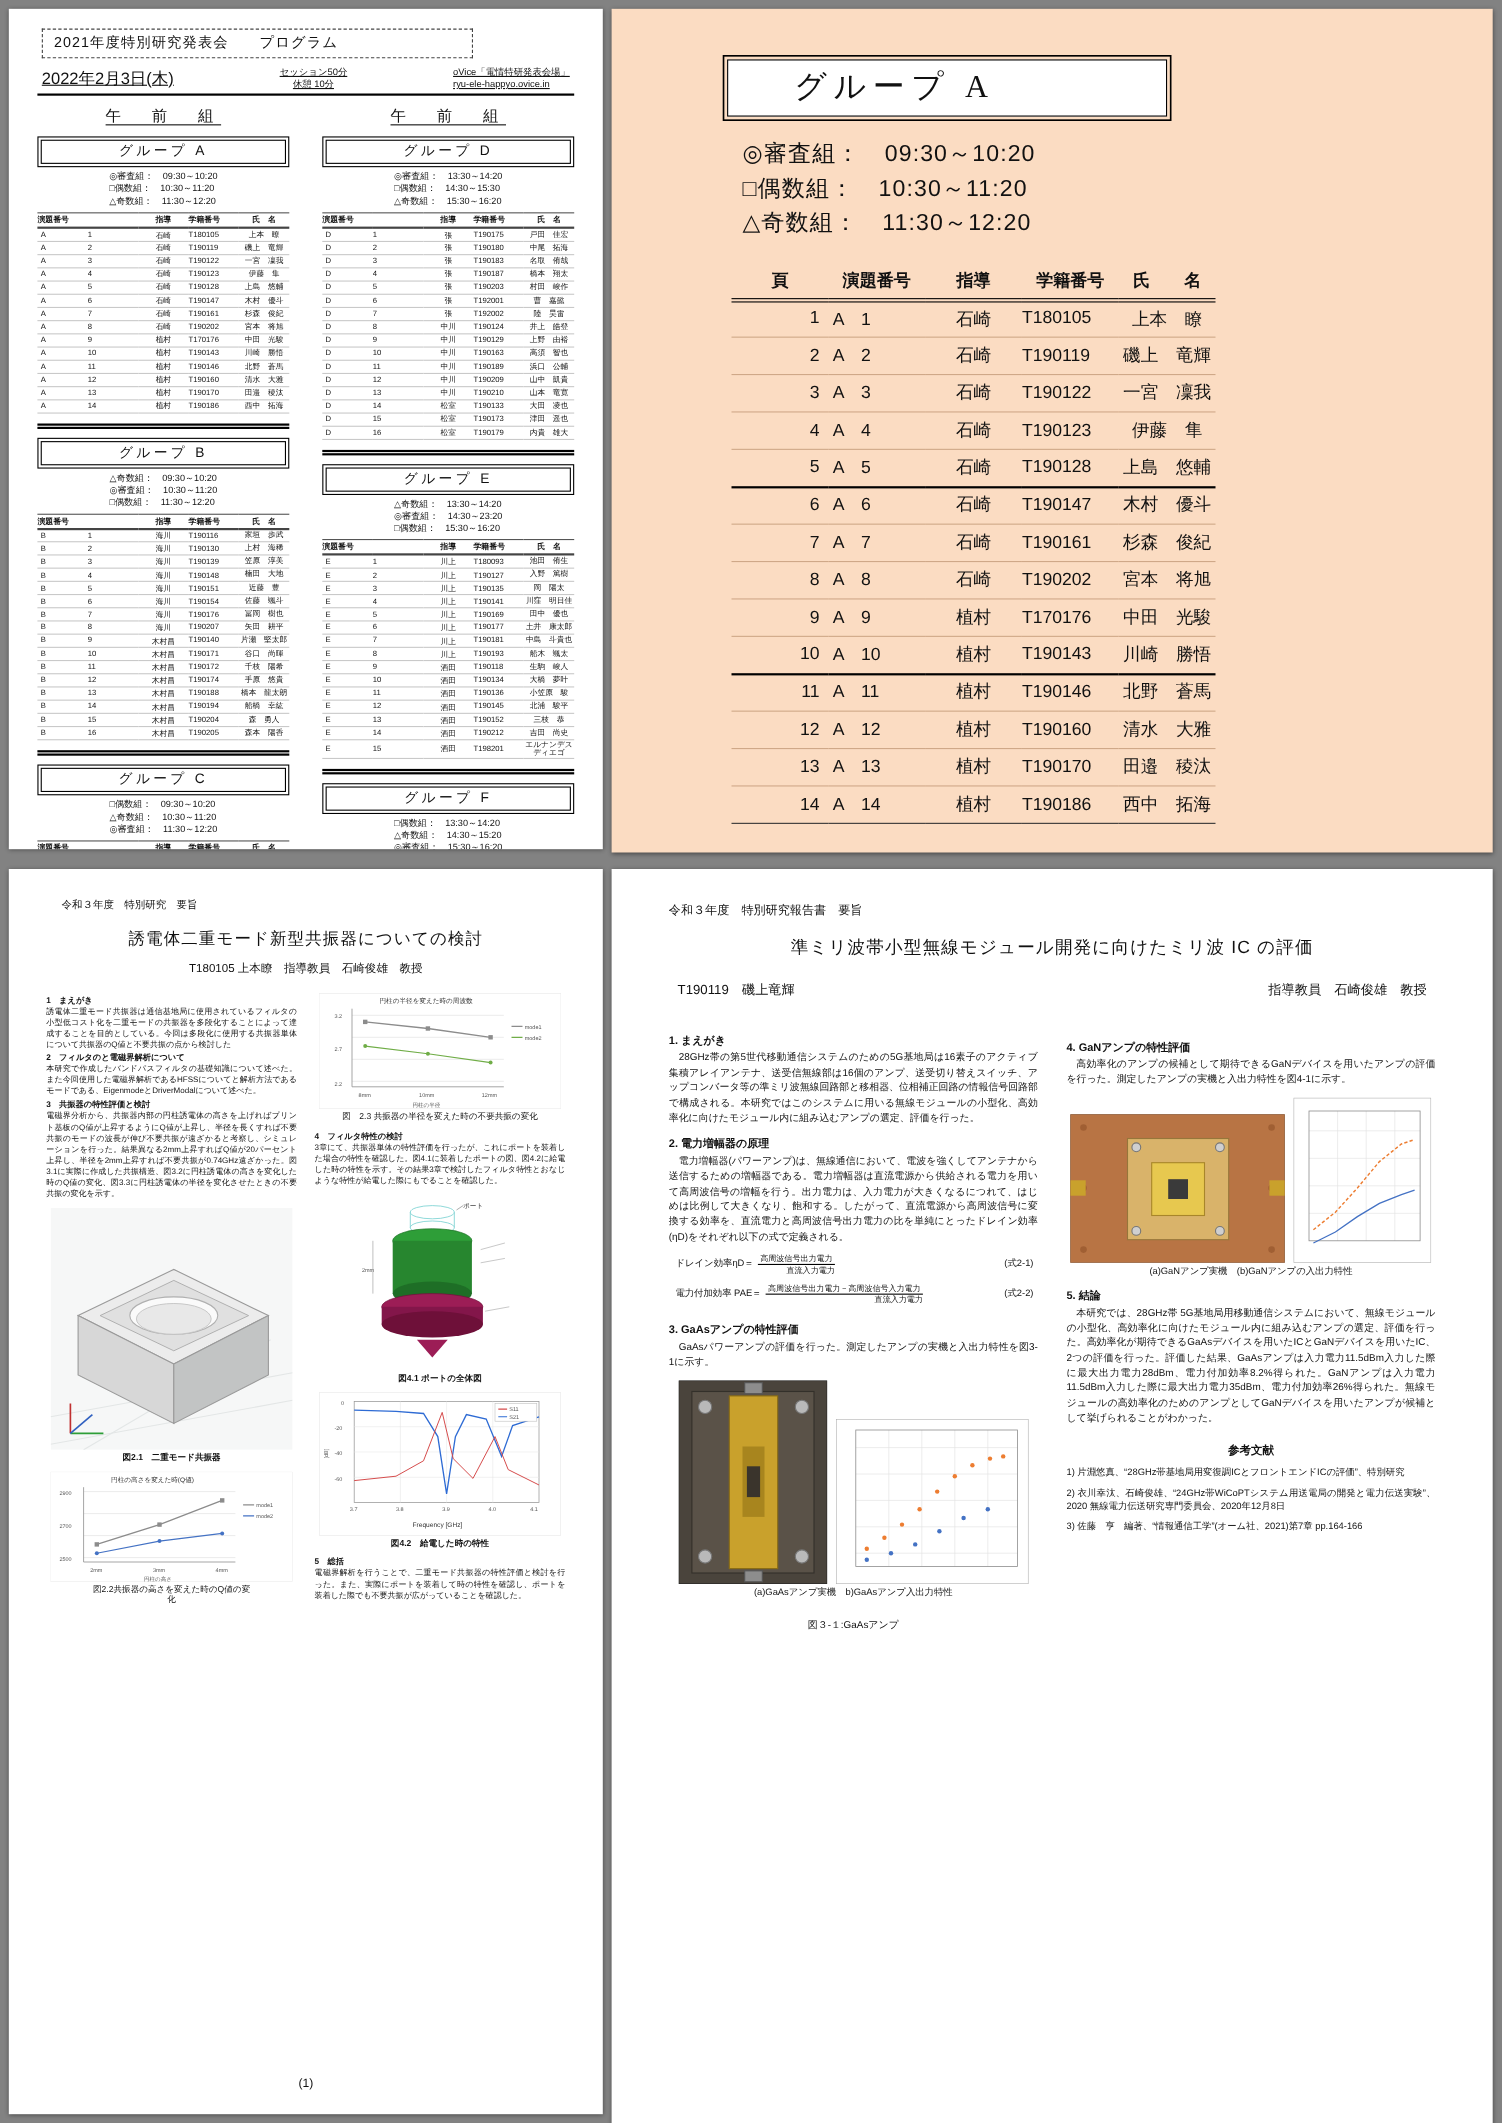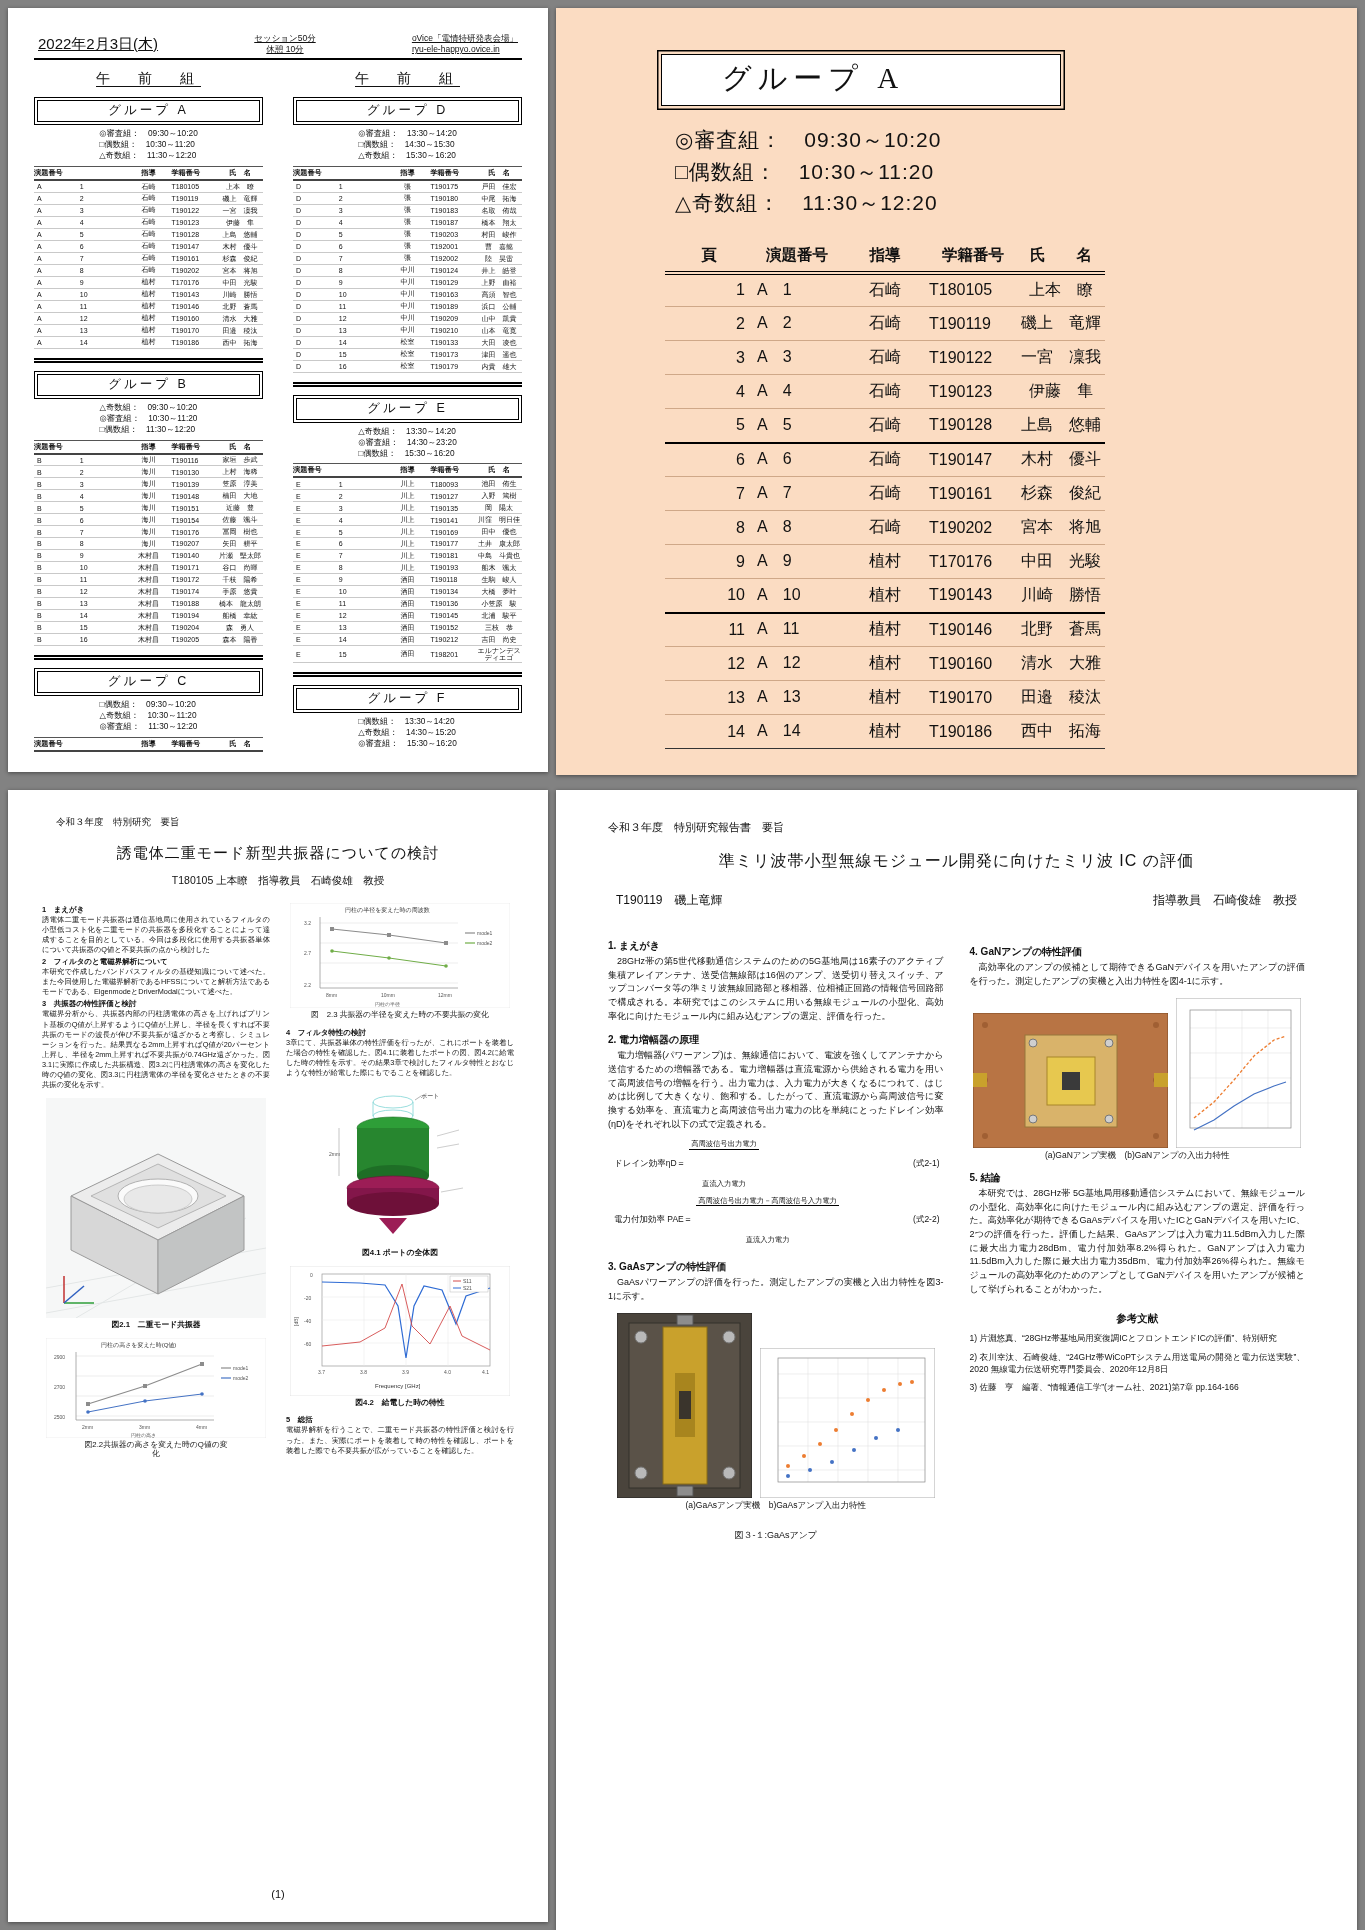--- a/index.html
+++ b/index.html
@@ -67,32 +67,33 @@
   .pagenum{position:absolute;bottom:22px;left:0;width:100%;text-align:center;font-size:11px;}
 
   
   .abs2-header{font-size:11px;}
   .abs2-title{font-size:16px;text-align:center;margin-top:16px;letter-spacing:1px;}
   .abs2-author{display:flex;justify-content:space-between;font-size:12px;margin:20px 8px 0;}
   .abs2 .abs-cols{gap:26px;margin-top:20px;}
   .abs2 .sec-h{font-size:10px;margin-top:10px;}
   .abs2 .sec-b{font-size:9px;line-height:1.52;text-align:justify;text-indent:1em;margin-top:2px;}
   .equation{font-size:8.5px;margin:8px 0 0 6px;display:flex;align-items:center;gap:4px;}
-  .frac{display:inline-flex;flex-direction:column;text-align:center;font-size:7.3px;line-height:1.25;gap:29px;}
+  .frac{display:inline-flex;flex-direction:column;text-align:right;font-size:7.3px;line-height:1.25;}
   .frac .num{border-bottom:1px solid #000;padding:0 2px;}
   .eq-tag{margin-left:auto;padding-right:4px;}
   .photorow{display:flex;gap:8px;justify-content:center;align-items:flex-end;margin-top:10px;}
   .refs{font-size:8.5px;line-height:1.45;margin-top:6px;text-align:justify;}
   .refs p{margin-top:6px;}
   .refs-h{font-size:10.5px;font-weight:bold;text-align:center;margin-top:16px;}
 </style>
 </head>
 <body>
 
 <section class="page" id="page-program">
+  <div class="prog-title">2021年度特別研究発表会　　プログラム</div>
   <div class="prog-info">
     <div class="prog-date">2022年2月3日(木)</div>
     <div class="prog-session">
         <div>セッション50分</div>
         <div>休憩 10分</div>
       </div>
     <div class="prog-venue">
         <div>oVice「電情特研発表会場」</div>
         <div>ryu-ele-happyo.ovice.in</div>
       </div>

